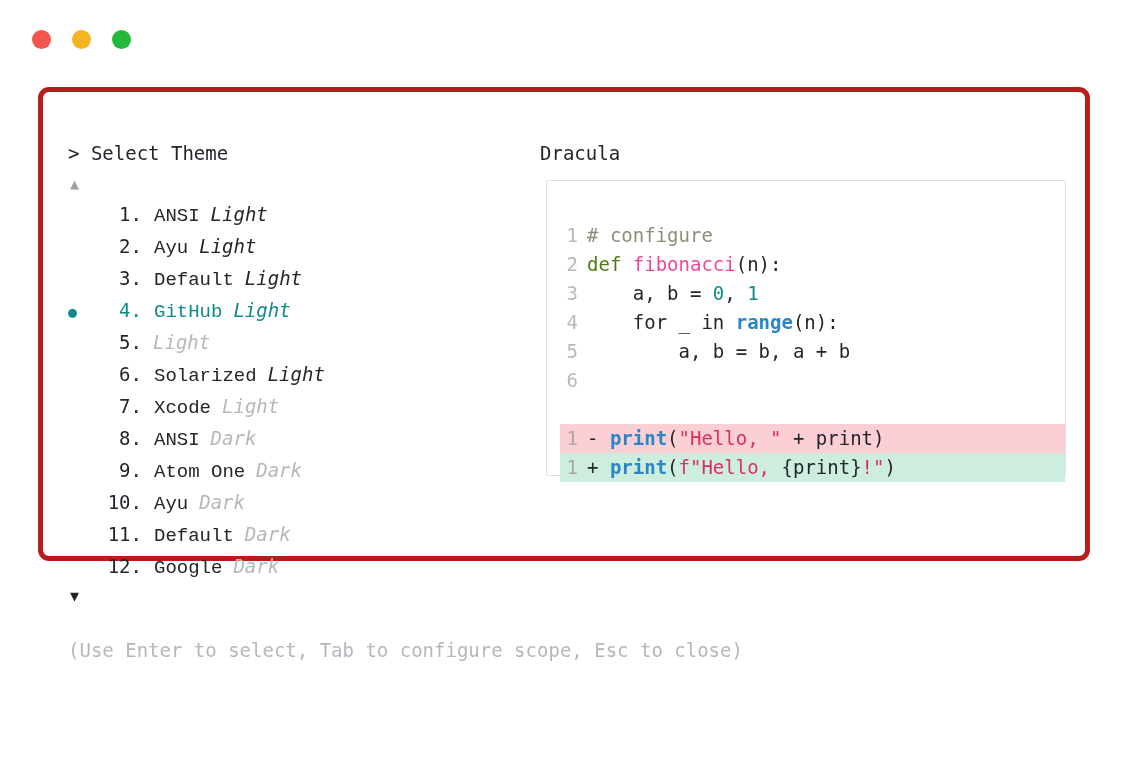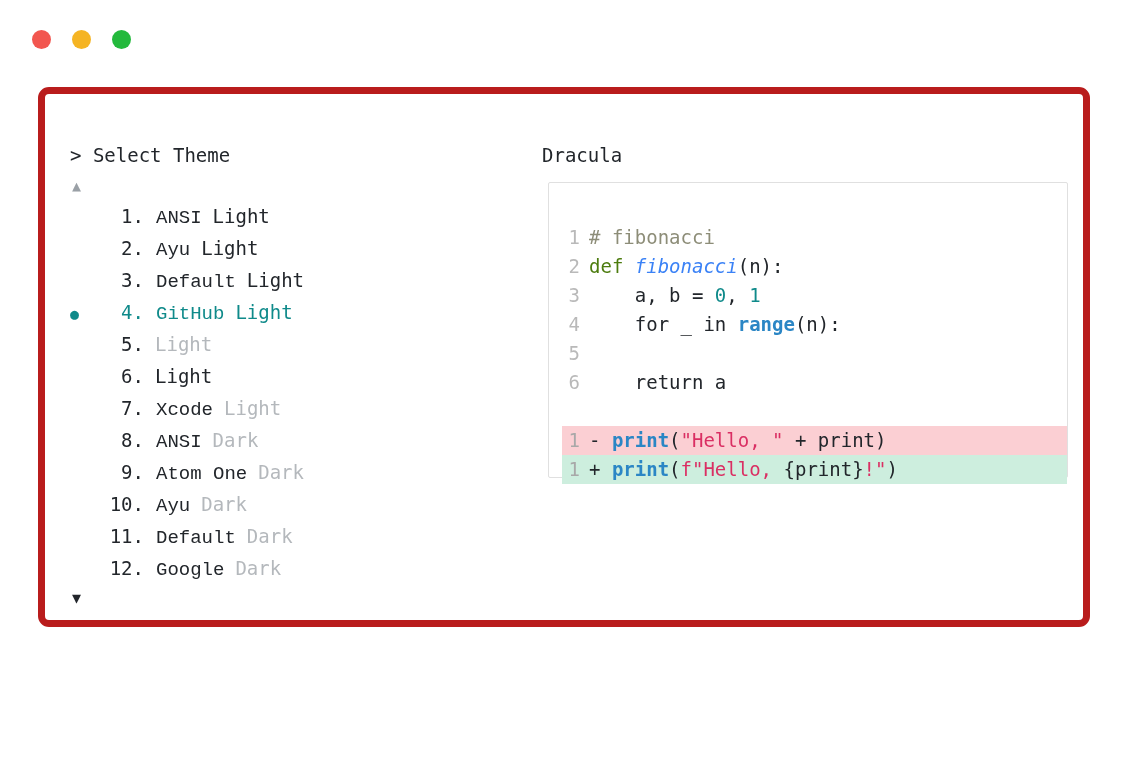--- a/index.html
+++ b/index.html
@@ -35,23 +35,23 @@
     height: 19px;
     border-radius: 50%;
   }
 
   
   .card {
     position: absolute;
     left: 38px;
     top: 87px;
     width: 1052px;
-    height: 540px;
+    height: 474px;
     box-sizing: border-box;
-    border: 7px solid #b91c1c;
+    border: 5px solid #b91c1c;
     border-radius: 11px;
     background: #ffffff;
   }
 
   
   .columns {
     position: absolute;
     left: 0;
     top: 0;
     width: 100%;
@@ -116,20 +116,21 @@
     text-align: right;
     color: #22262b;
   }
   .row-name {
     color: #22262b;
     padding-left: 12px;
     font-family: Liberation Mono, monospace;
   }
   .row-suffix {
     padding-left: 11px;
+    font-style: italic;
   }
   .row-suffix.muted { color: #b4b8bc; }
   .row-suffix.solid { color: #22262b; }
 
   .theme-row.selected .row-num,
   .theme-row.selected .row-dot,
   .theme-row.selected .row-name,
   .theme-row.selected .row-suffix { color: #0f8a8a; }
 
   
@@ -175,21 +176,21 @@
     text-align: right;
     color: #b9b9b9;
     padding-right: 9px;
   }
   .code-text { color: #22262b; white-space: pre; }
 
   .blank-line { height: 29px; }
 
   .tok-comment { color: #8d8d78; }
   .tok-kw      { color: #4d7c0f; }
-  .tok-fn      { color: #3b82f6; font-style: italic; }
+  .tok-fn      { color: #ec4899; }
   .tok-num     { color: #0f8a8a; }
   .tok-builtin { color: #2b86c5; font-weight: bold; }
   .tok-str     { color: #da2f63; }
   .tok-plain   { color: #22262b; }
 
   
   .diff-row { position: relative; }
   .diff-row.minus { background: #fbcfd3; }
   .diff-row.plus  { background: #cdeede; }
   .diff-row .ln   { color: #a8a8a8; }
@@ -211,44 +212,45 @@
 
       <div class="left-col">
         <div class="panel-title">&gt; Select Theme</div>
         <div class="arrow up">▲</div>
         <div class="theme-list" id="theme-list">
             <div class="theme-row"><span class="bullet-cell"></span><span class="row-num"> 1.</span><span class="row-name">ANSI</span><span class="row-suffix solid">Light</span></div>
             <div class="theme-row"><span class="bullet-cell"></span><span class="row-num"> 2.</span><span class="row-name">Ayu</span><span class="row-suffix solid">Light</span></div>
             <div class="theme-row"><span class="bullet-cell"></span><span class="row-num"> 3.</span><span class="row-name">Default</span><span class="row-suffix solid">Light</span></div>
             <div class="theme-row selected"><span class="bullet-cell">●</span><span class="row-num"> 4.</span><span class="row-name">GitHub</span><span class="row-suffix solid">Light</span></div>
             <div class="theme-row"><span class="bullet-cell"></span><span class="row-num"> 5.</span><span class="row-suffix muted">Light</span></div>
-            <div class="theme-row"><span class="bullet-cell"></span><span class="row-num"> 6.</span><span class="row-suffix solid">Light</span></div>
+            <div class="theme-row"><span class="bullet-cell"></span><span class="row-num"> 6.</span><span class="row-name">Solarized</span><span class="row-suffix solid">Light</span></div>
             <div class="theme-row"><span class="bullet-cell"></span><span class="row-num"> 7.</span><span class="row-name">Xcode</span><span class="row-suffix muted">Light</span></div>
             <div class="theme-row"><span class="bullet-cell"></span><span class="row-num"> 8.</span><span class="row-name">ANSI</span><span class="row-suffix muted">Dark</span></div>
             <div class="theme-row"><span class="bullet-cell"></span><span class="row-num"> 9.</span><span class="row-name">Atom One</span><span class="row-suffix muted">Dark</span></div>
             <div class="theme-row"><span class="bullet-cell"></span><span class="row-num">10.</span><span class="row-name">Ayu</span><span class="row-suffix muted">Dark</span></div>
             <div class="theme-row"><span class="bullet-cell"></span><span class="row-num">11.</span><span class="row-name">Default</span><span class="row-suffix muted">Dark</span></div>
             <div class="theme-row"><span class="bullet-cell"></span><span class="row-num">12.</span><span class="row-name">Google</span><span class="row-suffix muted">Dark</span></div>
           </div>
         <div class="arrow down">▼</div>
       </div>
 
       <div class="right-col">
         <div class="panel-title">Dracula</div>
         <div class="preview-box">
           <div class="code" id="code-preview">
-              <div class="code-line"><span class="ln">1</span><span class="code-text"><span class="tok-comment"># fibonacci</span></span></div>
+              <div class="code-line"><span class="ln">1</span><span class="code-text"><span class="tok-comment"># configure</span></span></div>
               <div class="code-line"><span class="ln">2</span><span class="code-text"><span class="tok-kw">def </span><span class="tok-fn">fibonacci</span><span class="tok-plain">(n):</span></span></div>
               <div class="code-line"><span class="ln">3</span><span class="code-text"><span class="tok-plain">    a, b = </span><span class="tok-num">0</span><span class="tok-plain">, </span><span class="tok-num">1</span></span></div>
               <div class="code-line"><span class="ln">4</span><span class="code-text"><span class="tok-plain">    for _ in </span><span class="tok-builtin">range</span><span class="tok-plain">(n):</span></span></div>
-              <div class="code-line"><span class="ln">5</span></div>
-              <div class="code-line"><span class="ln">6</span><span class="code-text"><span class="tok-plain">    return a</span></span></div>
+              <div class="code-line"><span class="ln">5</span><span class="code-text"><span class="tok-plain">        a, b = b, a + b</span></span></div>
+              <div class="code-line"><span class="ln">6</span></div>
               <div class="blank-line"></div>
               <div class="code-line diff-row minus"><span class="ln">1</span><span class="code-text"><span class="diff-sign">- </span><span class="tok-builtin">print</span><span class="tok-plain">(</span><span class="tok-str">"Hello, "</span><span class="tok-plain"> + print)</span></span></div>
               <div class="code-line diff-row plus"><span class="ln">1</span><span class="code-text"><span class="diff-sign">+ </span><span class="tok-builtin">print</span><span class="tok-plain">(</span><span class="tok-str">f"Hello, </span><span class="tok-plain">{print}</span><span class="tok-str">!"</span><span class="tok-plain">)</span></span></div>
             </div>
         </div>
       </div>
 
+      <div class="hint">(Use Enter to select, Tab to configure scope, Esc to close)</div>
     </div>
   </div>
 
 </div>
 
 </body></html>

